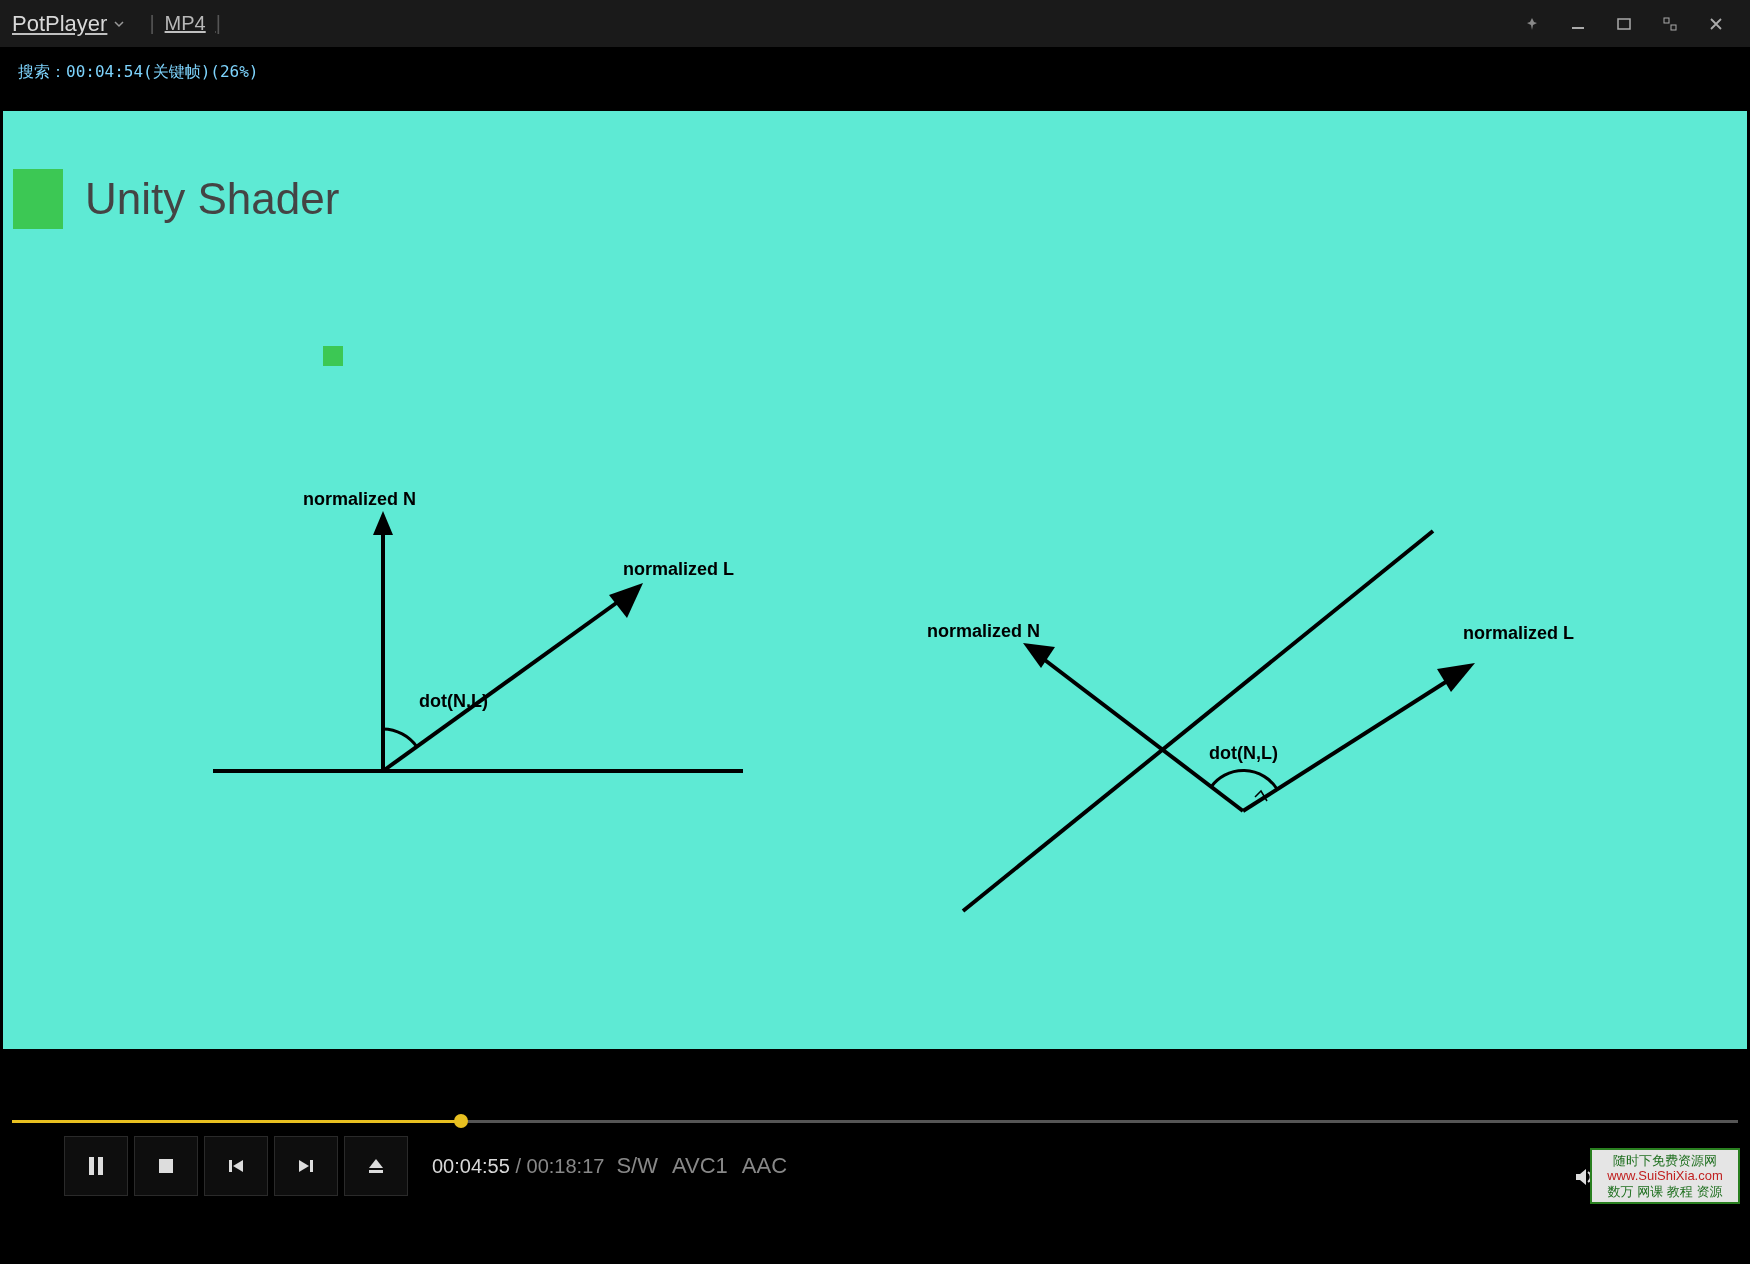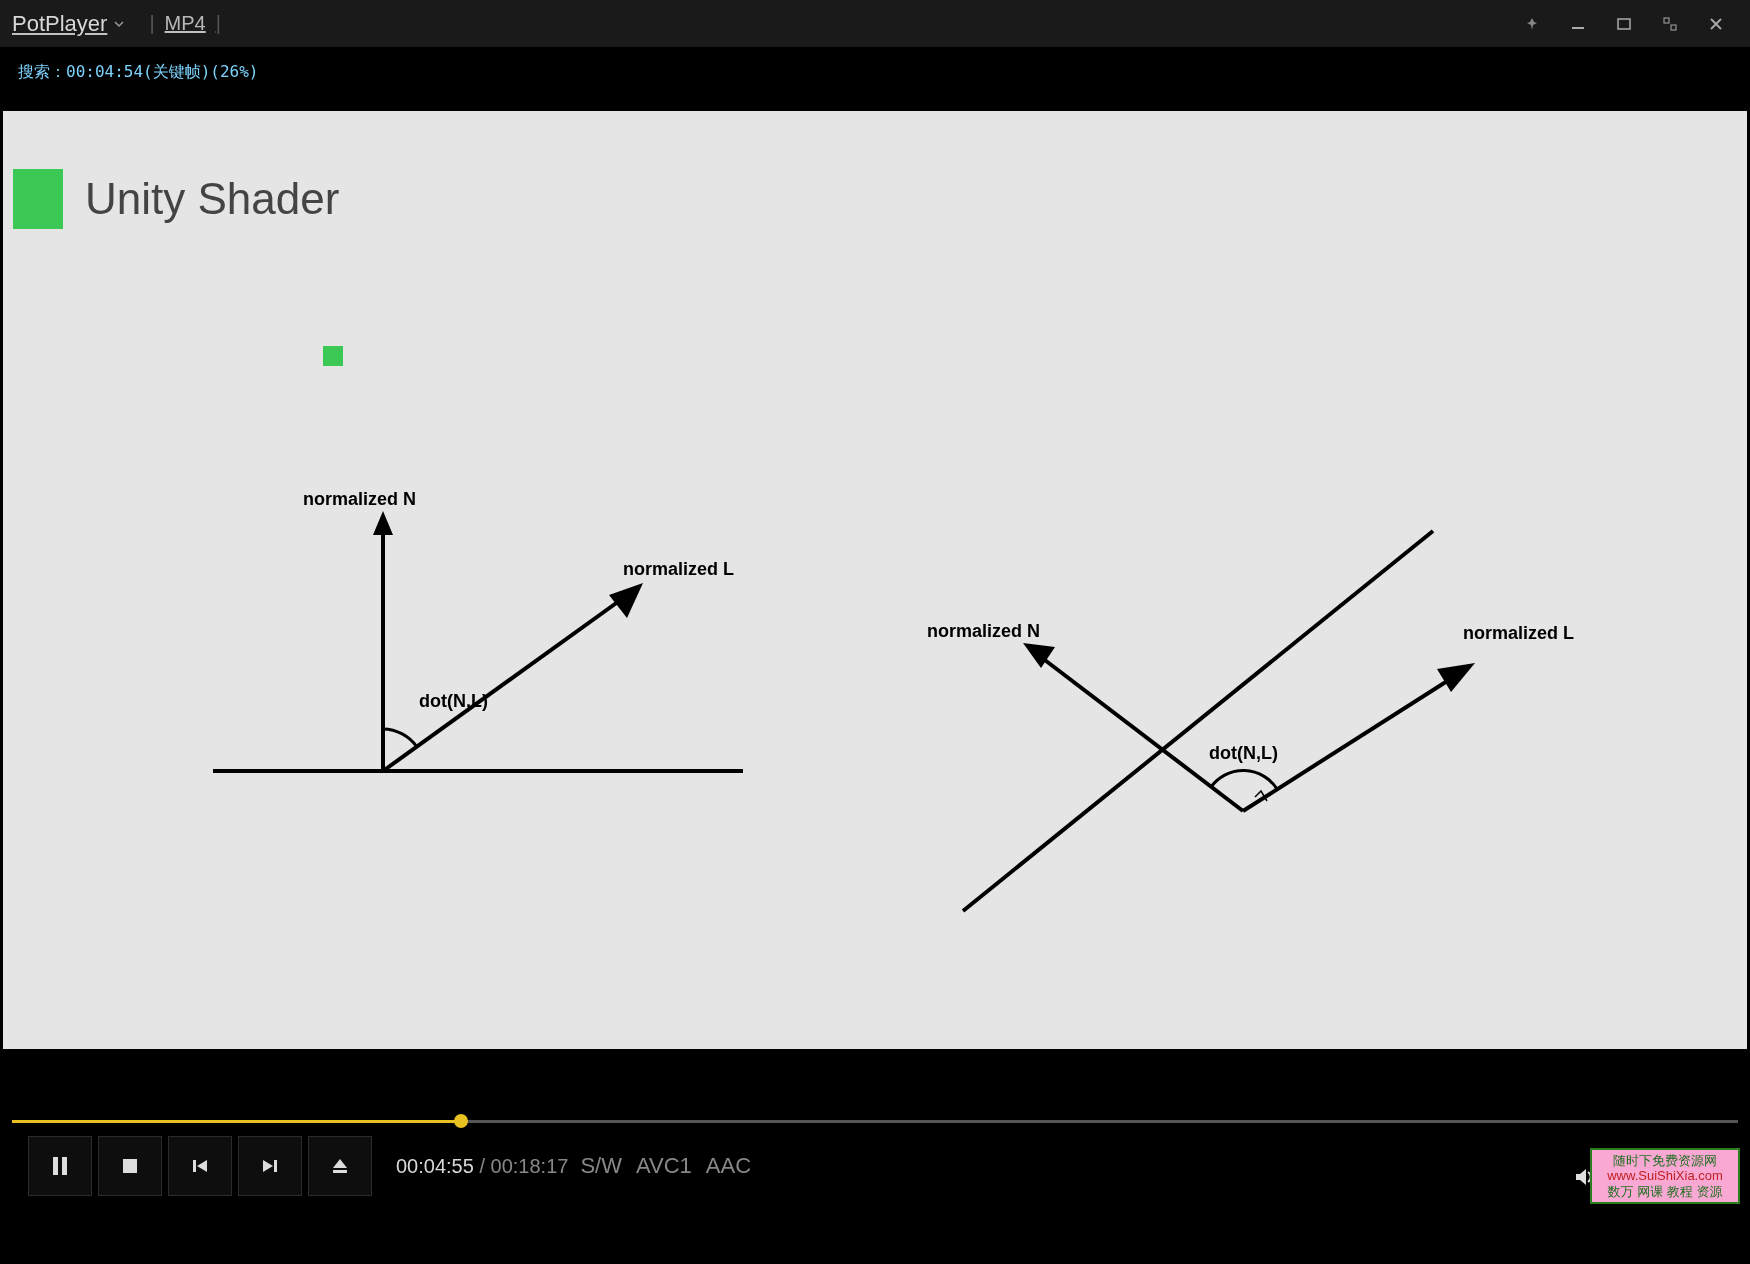--- a/index.html
+++ b/index.html
@@ -58,21 +58,21 @@
     position: relative;
     height: 976px;
     background: #000;
     display: flex;
     align-items: center;
     justify-content: center;
   }
   .slide {
     width: 1744px;
     height: 938px;
-    background: #e5e5e5;
+    background: #5eead4;
     position: relative;
     color: #2b2b2b;
   }
   .slide-header {
     position: absolute;
     top: 58px;
     left: 10px;
     display: flex;
     align-items: center;
     gap: 22px;
@@ -153,20 +153,21 @@
     top: -2px;
     transform: translateX(-50%);
   }
   .controls {
     height: 80px;
     display: flex;
     align-items: center;
     padding: 0 28px;
     color: #aaa;
     font-size: 18px;
+    margin-left: 36px;
   }
   .ctrl-btn {
     width: 64px;
     height: 60px;
     display: flex;
     align-items: center;
     justify-content: center;
     cursor: pointer;
     border: 1px solid #2a2a2a;
     margin-right: 6px;
@@ -200,21 +201,21 @@
     border-radius: 50%;
     top: -3px;
     right: -5px;
   }
   .watermark {
     position: absolute;
     right: 10px;
     bottom: 60px;
     width: 150px;
     height: 56px;
-    background: #f9a8d4;
+    background: #e5e5e5;
     border: 2px solid #2a8020;
     font-size: 13px;
     color: #207020;
     display:flex;
     flex-direction:column;
     align-items:center;
     justify-content:center;
     line-height:1.2;
   }
 </style>

